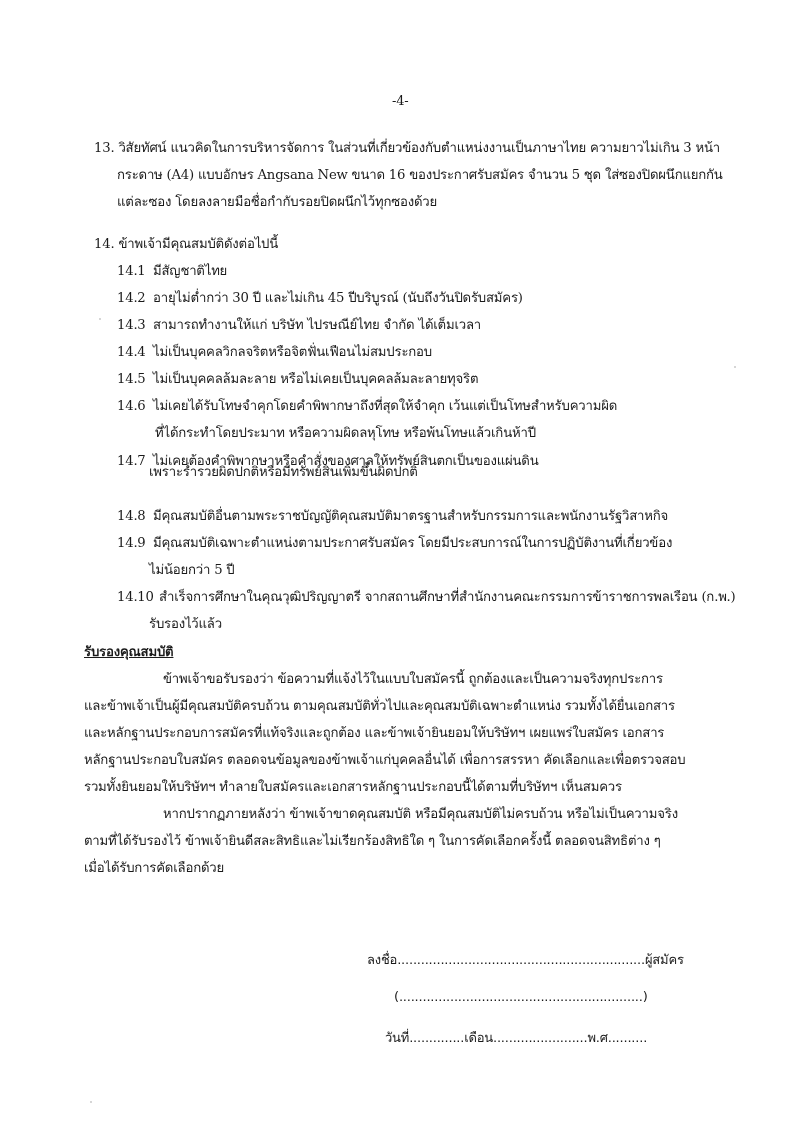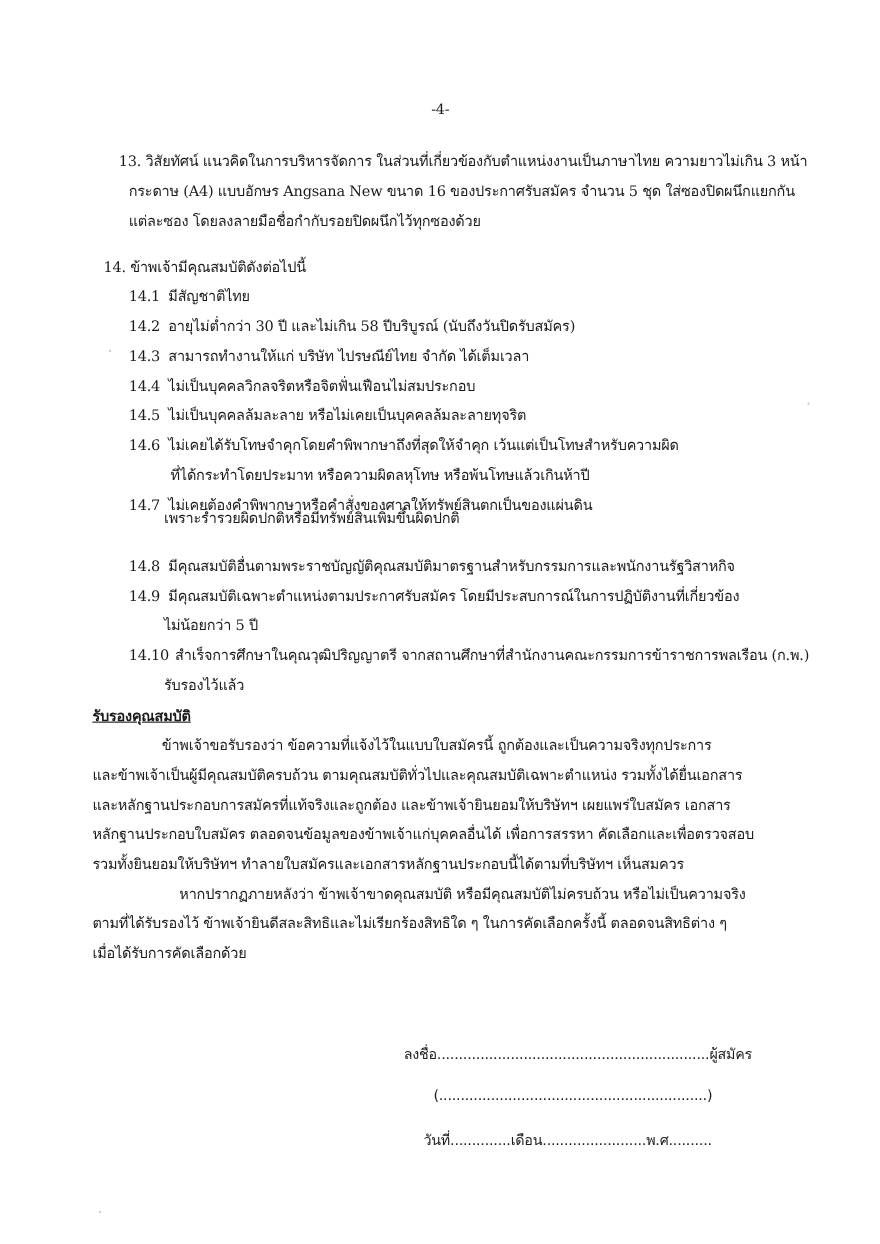--- a/index.html
+++ b/index.html
@@ -20,39 +20,39 @@
   .sig { font-family: "DejaVu Sans", "Liberation Sans", sans-serif; font-size: 13px; }
   .speck { position: absolute; width: 2px; height: 2px; background: #c8c8c8; border-radius: 1px; }
 </style>
 </head>
 <body>
 
 <div class="page">
 
   <div class="line pnum" style="left:392px; top:92px;">-4-</div>
 
-  <div class="line" style="left:108px; top:139px;">
+  <div class="line" style="left:94px; top:139px;">
     <span>13.</span>
     <span>วิสัยทัศน์ แนวคิดในการบริหารจัดการ ในส่วนที่เกี่ยวข้องกับตำแหน่งงานเป็นภาษาไทย ความยาวไม่เกิน 3 หน้า</span>
   </div>
   <div class="line" style="left:117px; top:166px;">กระดาษ (A4) แบบอักษร Angsana New  ขนาด 16 ของประกาศรับสมัคร จำนวน 5 ชุด ใส่ซองปิดผนึกแยกกัน</div>
   <div class="line" style="left:117px; top:193px;">แต่ละซอง โดยลงลายมือชื่อกำกับรอยปิดผนึกไว้ทุกซองด้วย</div>
 
   <div class="line" style="left:94px; top:235px;">
     <span>14.</span>
     <span>ข้าพเจ้ามีคุณสมบัติดังต่อไปนี้</span>
   </div>
 
   <div class="line" style="left:117px; top:262px;">
     <span class="num" style="width:32px;">14.1</span>
     <span>มีสัญชาติไทย</span>
   </div>
   <div class="line" style="left:117px; top:289px;">
     <span class="num" style="width:32px;">14.2</span>
-    <span>อายุไม่ต่ำกว่า 30 ปี และไม่เกิน 58 ปีบริบูรณ์ (นับถึงวันปิดรับสมัคร)</span>
+    <span>อายุไม่ต่ำกว่า 30 ปี และไม่เกิน 45 ปีบริบูรณ์ (นับถึงวันปิดรับสมัคร)</span>
   </div>
   <div class="line" style="left:117px; top:316px;">
     <span class="num" style="width:32px;">14.3</span>
     <span>สามารถทำงานให้แก่ บริษัท ไปรษณีย์ไทย จำกัด ได้เต็มเวลา</span>
   </div>
   <div class="line" style="left:117px; top:343px;">
     <span class="num" style="width:32px;">14.4</span>
     <span>ไม่เป็นบุคคลวิกลจริตหรือจิตฟั่นเฟือนไม่สมประกอบ</span>
   </div>
   <div class="line" style="left:117px; top:370px;">
@@ -82,21 +82,21 @@
   <div class="line" style="left:149px; top:561px;">ไม่น้อยกว่า 5 ปี</div>
 
   <div class="line" style="left:117px; top:588px;">
     <span class="num" style="width:38px;">14.10</span>
     <span>สำเร็จการศึกษาในคุณวุฒิปริญญาตรี จากสถานศึกษาที่สำนักงานคณะกรรมการข้าราชการพลเรือน (ก.พ.)</span>
   </div>
   <div class="line" style="left:149px; top:615px;">รับรองไว้แล้ว</div>
 
   <div class="line heading" style="left:84px; top:643px;">รับรองคุณสมบัติ</div>
 
-  <div class="line" style="left:147px; top:670px;">ข้าพเจ้าขอรับรองว่า ข้อความที่แจ้งไว้ในแบบใบสมัครนี้ ถูกต้องและเป็นความจริงทุกประการ</div>
+  <div class="line" style="left:163px; top:670px;">ข้าพเจ้าขอรับรองว่า ข้อความที่แจ้งไว้ในแบบใบสมัครนี้ ถูกต้องและเป็นความจริงทุกประการ</div>
   <div class="line" style="left:84px; top:697px;">และข้าพเจ้าเป็นผู้มีคุณสมบัติครบถ้วน ตามคุณสมบัติทั่วไปและคุณสมบัติเฉพาะตำแหน่ง รวมทั้งได้ยื่นเอกสาร</div>
   <div class="line" style="left:84px; top:724px;">และหลักฐานประกอบการสมัครที่แท้จริงและถูกต้อง และข้าพเจ้ายินยอมให้บริษัทฯ เผยแพร่ใบสมัคร เอกสาร</div>
   <div class="line" style="left:84px; top:751px;">หลักฐานประกอบใบสมัคร ตลอดจนข้อมูลของข้าพเจ้าแก่บุคคลอื่นได้ เพื่อการสรรหา คัดเลือกและเพื่อตรวจสอบ</div>
   <div class="line" style="left:84px; top:778px;">รวมทั้งยินยอมให้บริษัทฯ ทำลายใบสมัครและเอกสารหลักฐานประกอบนี้ได้ตามที่บริษัทฯ เห็นสมควร</div>
 
   <div class="line" style="left:163px; top:805px;">หากปรากฏภายหลังว่า ข้าพเจ้าขาดคุณสมบัติ หรือมีคุณสมบัติไม่ครบถ้วน หรือไม่เป็นความจริง</div>
   <div class="line" style="left:84px; top:832px;text-align:center;">ตามที่ได้รับรองไว้ ข้าพเจ้ายินดีสละสิทธิและไม่เรียกร้องสิทธิใด ๆ ในการคัดเลือกครั้งนี้ ตลอดจนสิทธิต่าง ๆ</div>
   <div class="line" style="left:84px; top:859px;">เมื่อได้รับการคัดเลือกด้วย</div>
 
   <div class="line sig" style="left:367px; top:938px;margin-top:13px;">

